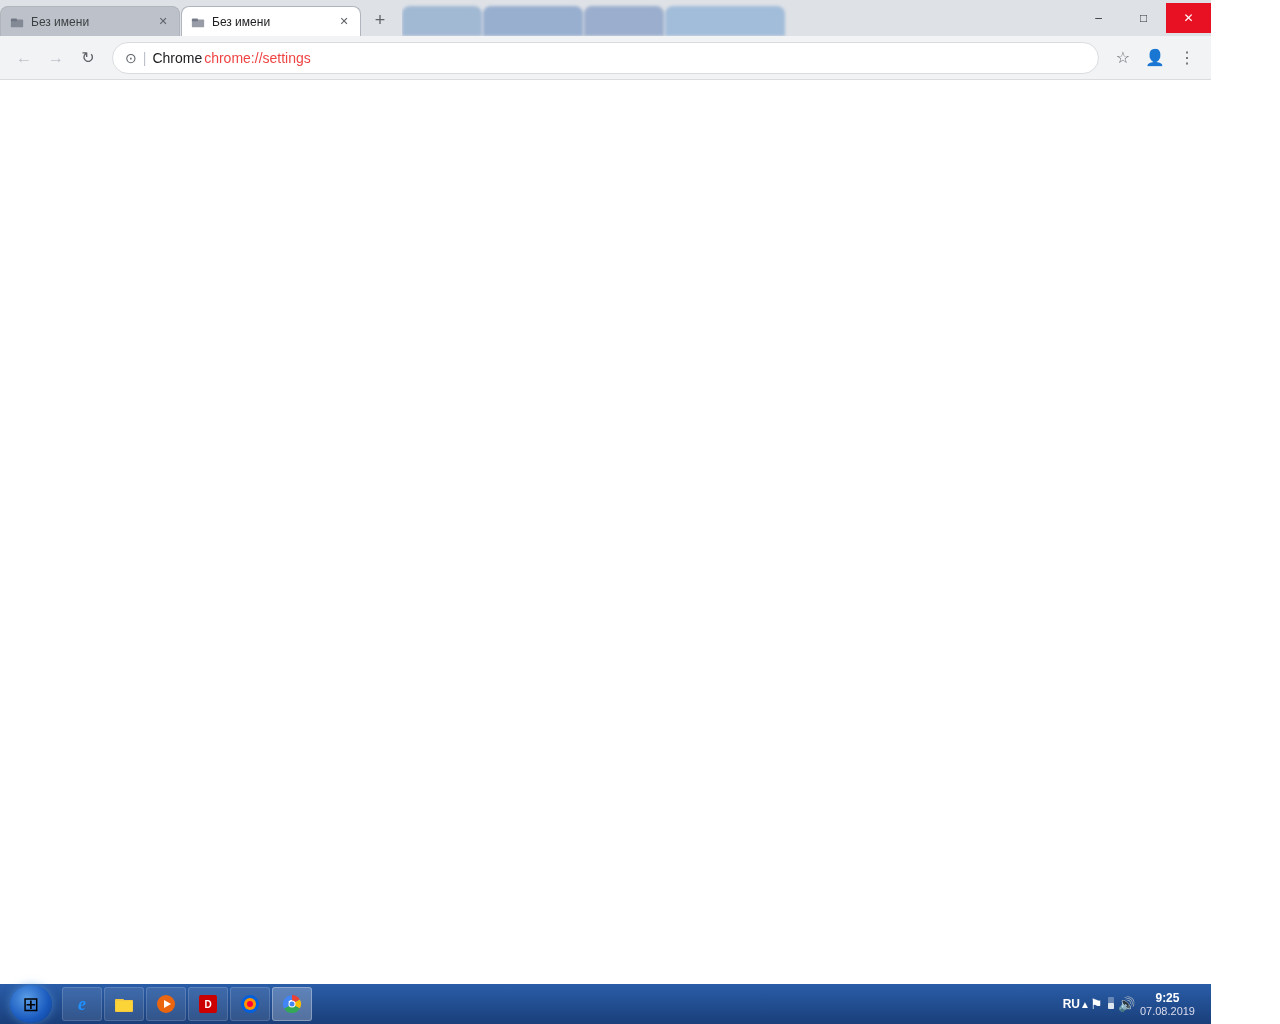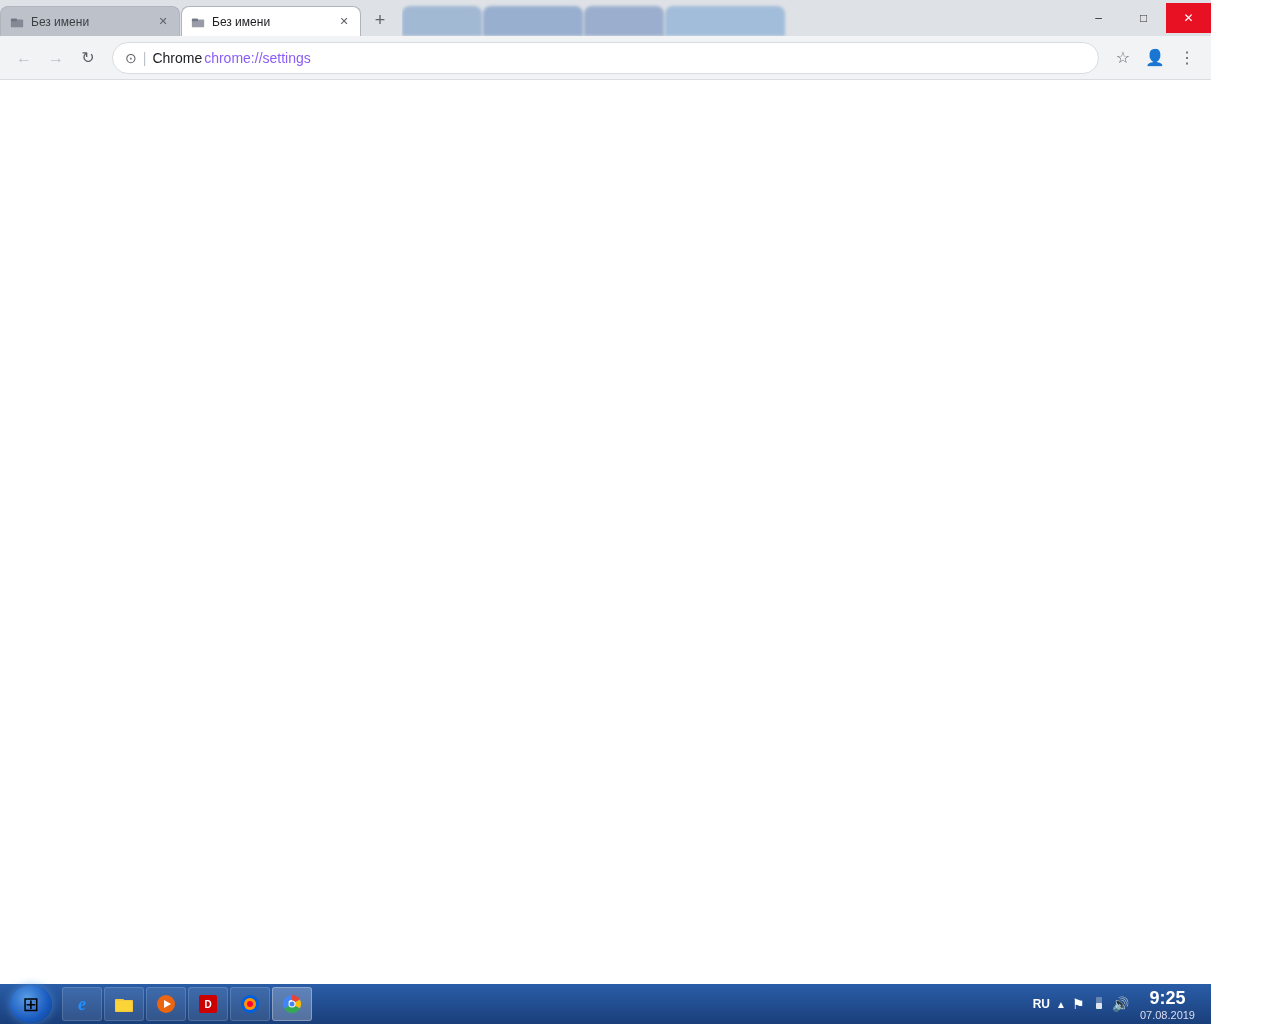--- a/index.html
+++ b/index.html
@@ -164,21 +164,21 @@
       margin-right: 6px;
       font-size: 14px;
     }
     .address-site-name {
       color: #202124;
       font-size: 14px;
       font-weight: 500;
       margin-right: 2px;
     }
     .address-url {
-      color: #8b5cf6;
+      color: #ef4444;
       font-size: 14px;
     }
 
     .toolbar-right {
       display: flex;
       align-items: center;
     }
     .toolbar-icon-btn {
       width: 32px;
       height: 32px;
@@ -250,21 +250,20 @@
       display: flex; align-items: center; justify-content: center;
       font-size: 18px;
       flex-shrink: 0;
     }
 
     
     .system-tray {
       display: flex;
       align-items: center;
       padding: 0 8px;
-      gap: 6px;
     }
     .tray-icon {
       color: #fff;
       font-size: 14px;
       cursor: pointer;
     }
     .tray-lang {
       color: #fff;
       font-size: 12px;
       font-weight: bold;
@@ -436,18 +435,18 @@
       <span class="tray-arrow">▲</span>
       <span class="tray-icon">⚑</span>
       <span class="tray-icon">
         <svg width="16" height="16" viewBox="0 0 16 16">
           <rect x="5" y="2" width="6" height="12" rx="1" fill="white" opacity="0.3"></rect>
           <rect x="5" y="8" width="6" height="6" rx="1" fill="white" opacity="0.8"></rect>
         </svg>
       </span>
       <span class="tray-icon">🔊</span>
       <div class="tray-time">
-        <div style="font-size:18px; font-weight:bold; color:#fff;">9:25</div>
+        <div style="font-size:12px; font-weight:bold; color:#fff;">9:25</div>
         <div style="font-size:11px; color:#dde;">07.08.2019</div>
       </div>
     </div>
   </div>
 </div>
 
 </body></html>

